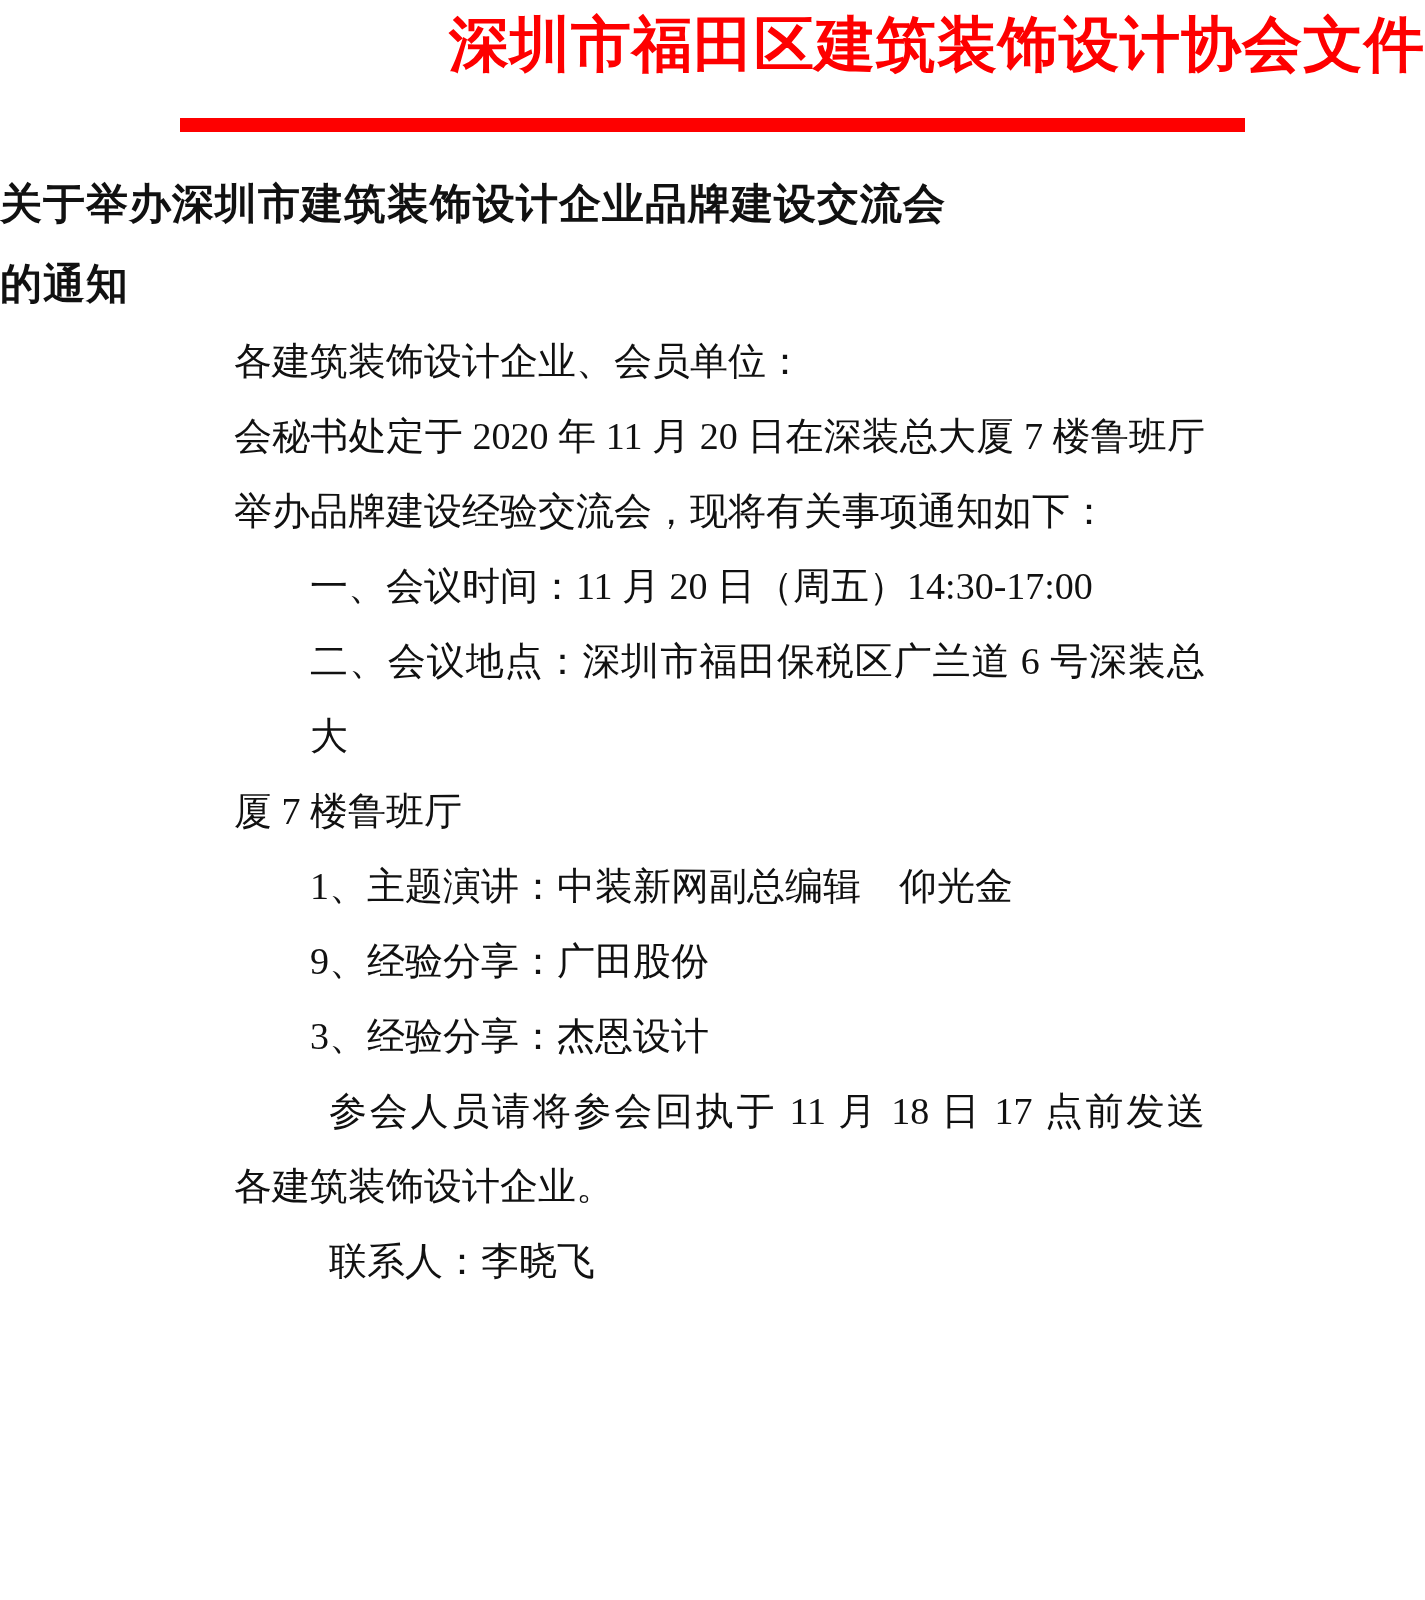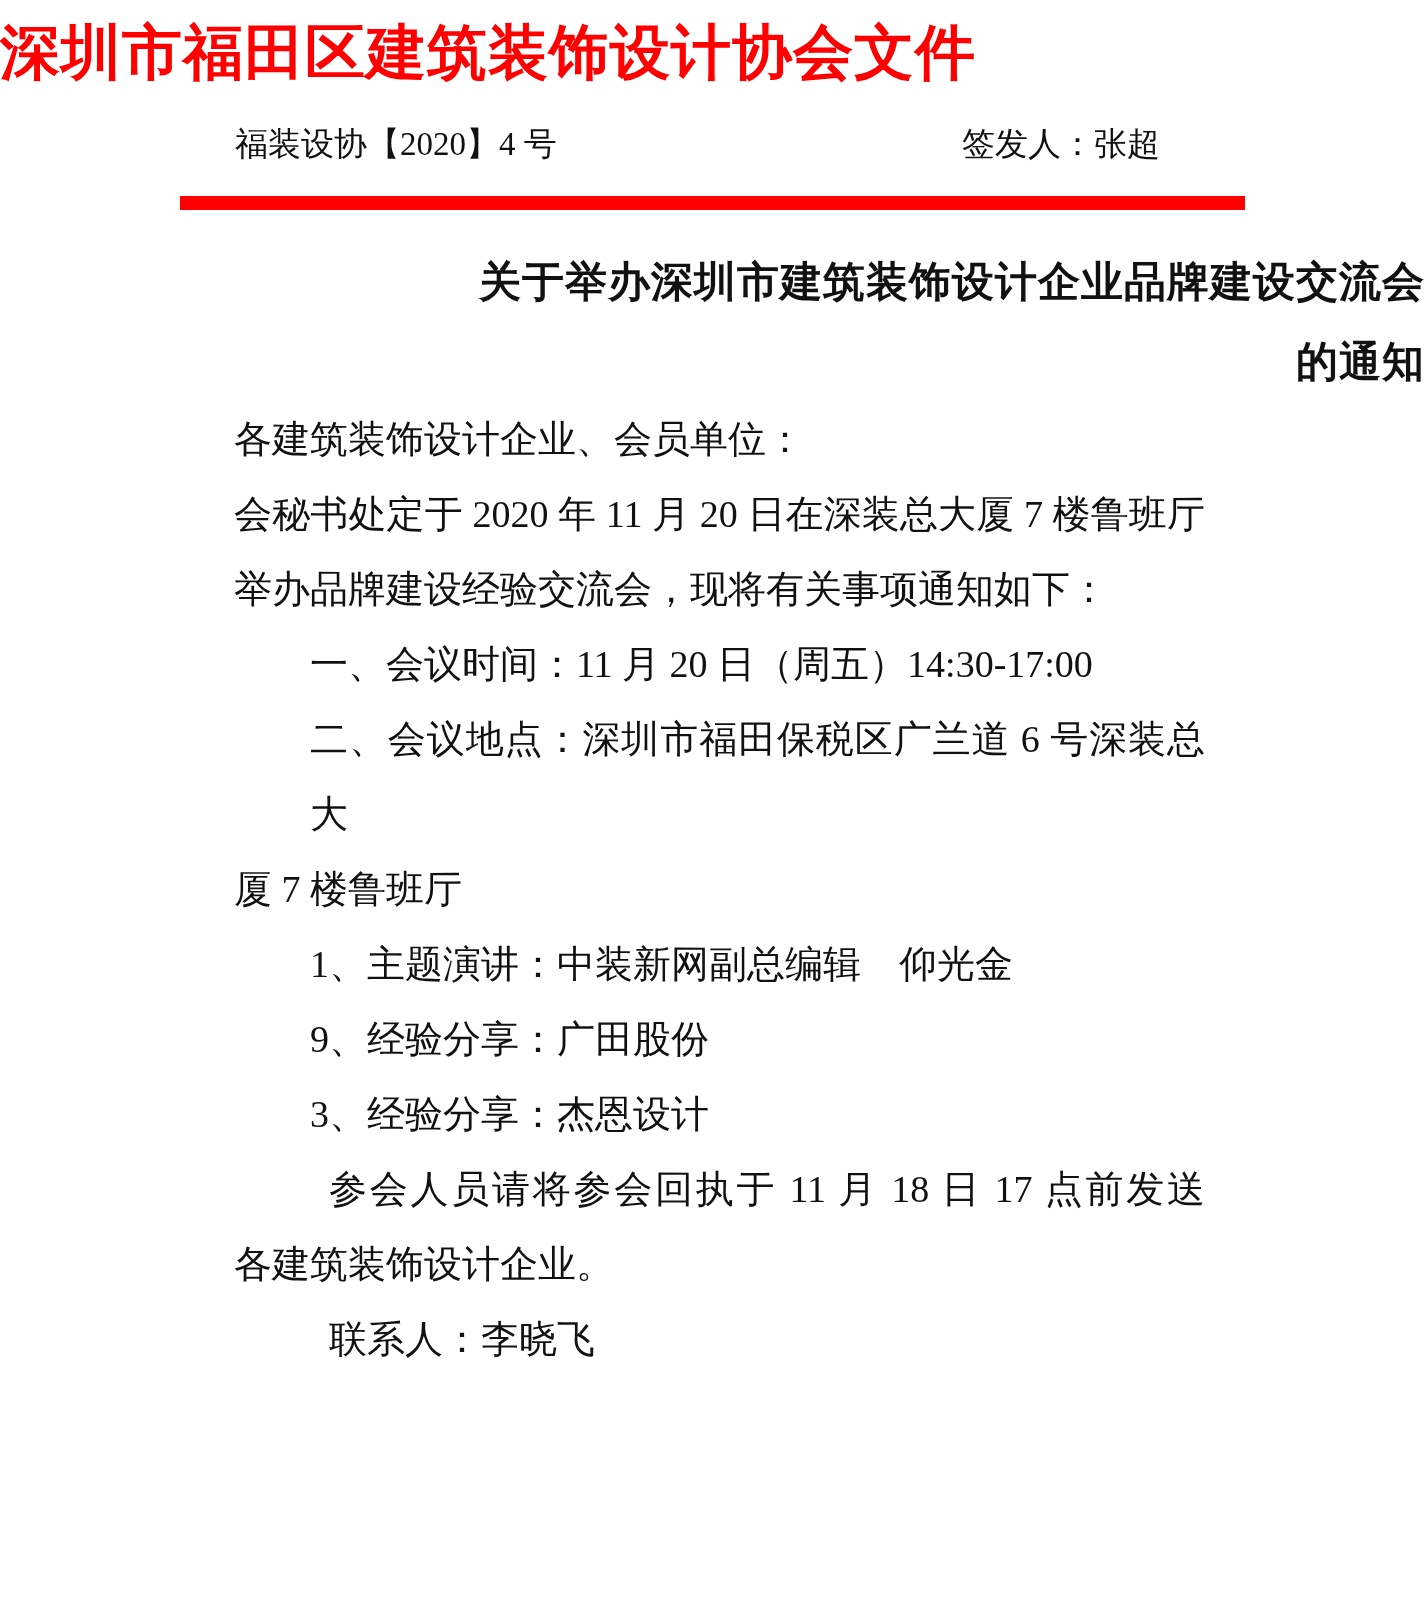--- a/index.html
+++ b/index.html
@@ -11,47 +11,48 @@
     position: relative;
     width: 1425px;
     height: 1600px;
     background: #ffffff;
     overflow: hidden;
     font-family: "Liberation Serif", "DejaVu Serif", serif;
     color: #111111;
   }
   
   .org-title {
-    margin-top: 12px;
-    text-align: left;
+    margin-top: 4px;
+    text-align: right;
     font-size: 60px;
     line-height: 82px;
     font-weight: bold;
     color: #fe0000;
     letter-spacing: 1px;
     white-space: nowrap;
+    padding-left: 20px;
   }
   .meta-row {
     display: flex;
     justify-content: space-between;
     align-items: baseline;
     margin: 30px 265px 0 235px;
     font-size: 33px;
     line-height: 40px;
     color: #111111;
   }
   .red-bar {
     margin: 32px 180px 0 180px;
     height: 14px;
     background: #fe0000;
   }
   
   .doc-title {
     margin-top: 32px;
-    text-align: right;
+    text-align: left;
     font-weight: bold;
     font-size: 42px;
     line-height: 80px;
     letter-spacing: 1px;
   }
   
   .body-text {
     margin: 0 220px 0 220px;
     font-size: 38px;
     line-height: 75px;
@@ -66,24 +67,20 @@
     text-align-last: justify;
   }
 </style>
 </head>
 <body>
 
 <div class="page">
 
   <div class="org-title">深圳市福田区建筑装饰设计协会文件</div>
 
-  <div class="meta-row">
-    <span>福装设协【2020】4 号</span>
-    <span>签发人：张超</span>
-  </div>
 
   <div class="red-bar"></div>
 
   <div class="doc-title">
     <div>关于举办深圳市建筑装饰设计企业品牌建设交流会</div>
     <div>的通知</div>
   </div>
 
   <div class="body-text">
     <div class="line">各建筑装饰设计企业、会员单位：</div>

